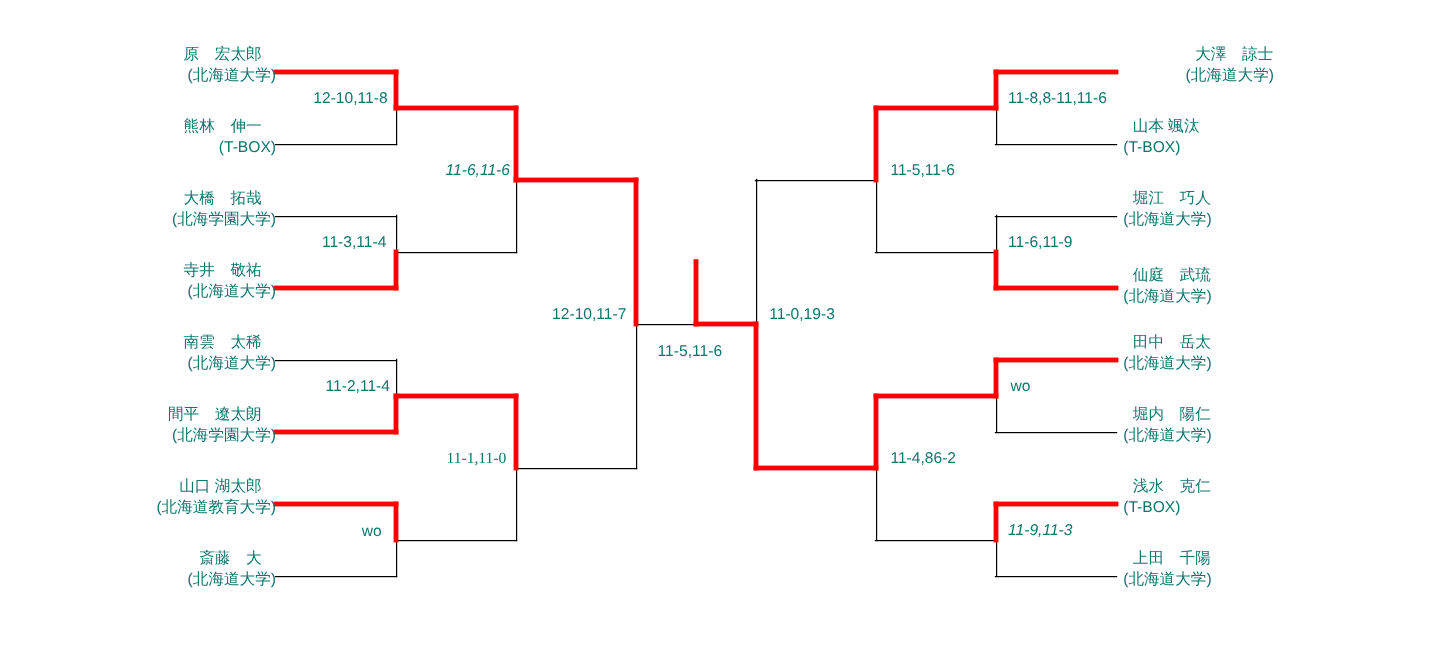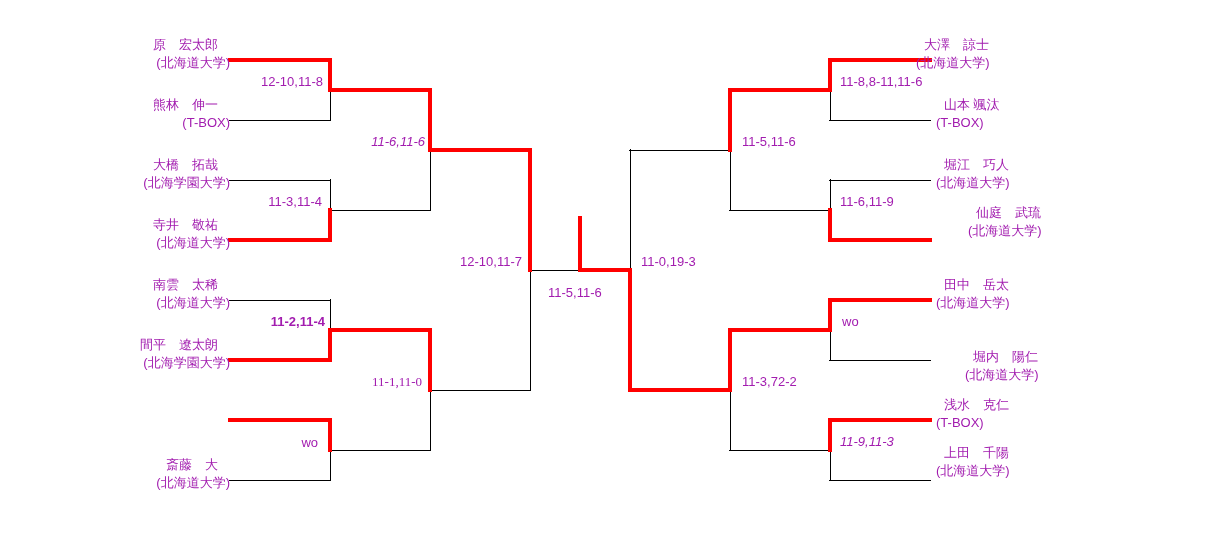--- a/index.html
+++ b/index.html
@@ -1,21 +1,21 @@
 <!DOCTYPE html>
 <html><head>
 <meta charset="utf-8">
 <style>
   html,body{margin:0;padding:0;background:#ffffff;}
   #bracket-canvas{
     position:relative;
     width:1210px;height:560px;
     background:#ffffff;
     font-family:"Liberation Sans","DejaVu Sans",sans-serif;
-    color:#a21caf;
+    color:#0f766e;
     overflow:hidden;
   }
   .seg{position:absolute;}
   .seg.black{background:#000000;}
   .seg.red{background:#ff0000;}
   .player-entry{position:absolute;width:112px;font-size:13px;line-height:18px;white-space:nowrap;}
   .player-entry.left{text-align:right;}
   .player-entry.left .player-name{padding-right:12px;}
   .player-entry.right{text-align:left;}
   .player-entry.right .player-name{padding-left:8px;}
@@ -70,62 +70,66 @@
     <div class="player-entry left" style="top: 276px; left: 118px;">
       <div class="player-name">南雲　太稀</div>
       <div class="player-club">(北海道大学)</div>
     </div>
     <div class="seg red" style="left: 228px; top: 358px; width: 104px; height: 4px;"></div>
     <div class="player-entry left" style="top: 336px; left: 118px;">
       <div class="player-name">間平　遼太朗</div>
       <div class="player-club">(北海学園大学)</div>
     </div>
     <div class="seg red" style="left: 228px; top: 418px; width: 104px; height: 4px;"></div>
+    <div class="player-entry left" style="top: 396px; left: 118px;">
+      <div class="player-name">山口 湖太郎</div>
+      <div class="player-club">(北海道教育大学)</div>
+    </div>
     <div class="seg black" style="left: 229px; top: 480px; width: 102px; height: 1px;"></div>
     <div class="player-entry left" style="top: 456px; left: 118px;">
       <div class="player-name">斎藤　大</div>
       <div class="player-club">(北海道大学)</div>
     </div>
     <div class="seg red" style="left: 828px; top: 58px; width: 104px; height: 4px;"></div>
-    <div class="player-entry right" style="top: 36px; left: 916px;">
+    <div class="player-entry right" style="top: 36px; left: 988px;">
       <div class="player-name">大澤　諒士</div>
       <div class="player-club">(北海道大学)</div>
     </div>
     <div class="seg black" style="left: 829px; top: 120px; width: 102px; height: 1px;"></div>
     <div class="player-entry right" style="top: 96px; left: 936px;">
       <div class="player-name">山本 颯汰</div>
       <div class="player-club">(T-BOX)</div>
     </div>
     <div class="seg black" style="left: 829px; top: 180px; width: 102px; height: 1px;"></div>
     <div class="player-entry right" style="top: 156px; left: 936px;">
       <div class="player-name">堀江　巧人</div>
       <div class="player-club">(北海道大学)</div>
     </div>
     <div class="seg red" style="left: 828px; top: 238px; width: 104px; height: 4px;"></div>
-    <div class="player-entry right" style="top: 204px; left: 936px; margin-left: 32px;">
+    <div class="player-entry right" style="top: 220px; left: 936px;">
       <div class="player-name">仙庭　武琉</div>
       <div class="player-club">(北海道大学)</div>
     </div>
     <div class="seg red" style="left: 828px; top: 298px; width: 104px; height: 4px;"></div>
     <div class="player-entry right" style="top: 276px; left: 936px;">
       <div class="player-name">田中　岳太</div>
       <div class="player-club">(北海道大学)</div>
     </div>
     <div class="seg black" style="left: 829px; top: 360px; width: 102px; height: 1px;"></div>
-    <div class="player-entry right" style="top: 336px; left: 965px; margin-top: 12px;">
+    <div class="player-entry right" style="top: 336px; left: 936px;">
       <div class="player-name">堀内　陽仁</div>
       <div class="player-club">(北海道大学)</div>
     </div>
     <div class="seg red" style="left: 828px; top: 418px; width: 104px; height: 4px;"></div>
     <div class="player-entry right" style="top: 396px; left: 936px;">
       <div class="player-name">浅水　克仁</div>
       <div class="player-club">(T-BOX)</div>
     </div>
     <div class="seg black" style="left: 829px; top: 480px; width: 102px; height: 1px;"></div>
-    <div class="player-entry right" style="top: 444px; left: 936px;">
+    <div class="player-entry right" style="top: 456px; left: 936px;">
       <div class="player-name">上田　千陽</div>
       <div class="player-club">(北海道大学)</div>
     </div>
     <div class="seg red" style="left: 328px; top: 58px; width: 4px; height: 34px;"></div>
     <div class="seg red" style="left: 328px; top: 88px; width: 104px; height: 4px;"></div>
     <div class="seg red" style="left: 428px; top: 88px; width: 4px; height: 64px;"></div>
     <div class="seg red" style="left: 428px; top: 148px; width: 104px; height: 4px;"></div>
     <div class="seg red" style="left: 528px; top: 148px; width: 4px; height: 124px;"></div>
     <div class="seg red" style="left: 328px; top: 208px; width: 4px; height: 34px;"></div>
     <div class="seg red" style="left: 328px; top: 328px; width: 4px; height: 34px;"></div>
@@ -139,26 +143,26 @@
     <div class="seg red" style="left: 828px; top: 298px; width: 4px; height: 34px;"></div>
     <div class="seg red" style="left: 728px; top: 328px; width: 104px; height: 4px;"></div>
     <div class="seg red" style="left: 728px; top: 328px; width: 4px; height: 64px;"></div>
     <div class="seg red" style="left: 628px; top: 388px; width: 104px; height: 4px;"></div>
     <div class="seg red" style="left: 628px; top: 268px; width: 4px; height: 124px;"></div>
     <div class="seg red" style="left: 578px; top: 268px; width: 54px; height: 4px;"></div>
     <div class="seg red" style="left: 578px; top: 216px; width: 4px; height: 56px;"></div>
     <div class="seg red" style="left: 828px; top: 418px; width: 4px; height: 34px;"></div>
     <div class="score-label" style="top: 73px; right: 887px;">12-10,11-8</div>
     <div class="score-label" style="top: 193px; right: 888px;">11-3,11-4</div>
-    <div class="score-label" style="top: 313px; right: 885px; font-weight: bold;">11-2,11-4</div>
+    <div class="score-label" style="top: 313px; right: 885px;">11-2,11-4</div>
     <div class="score-label" style="top: 434px; right: 892px;">wo</div>
     <div class="score-label" style="top: 133px; right: 785px; font-style: italic;">11-6,11-6</div>
     <div class="score-label" style="top: 373px; right: 788px; font-family: Liberation Serif, serif;">11-1,11-0</div>
     <div class="score-label" style="top: 253px; right: 688px;">12-10,11-7</div>
     <div class="score-label" style="top: 284px; left: 548px;">11-5,11-6</div>
     <div class="score-label" style="top: 253px; left: 641px;">11-0,19-3</div>
     <div class="score-label" style="top: 133px; left: 742px;">11-5,11-6</div>
-    <div class="score-label" style="top: 373px; left: 742px;">11-3,72-2</div>
+    <div class="score-label" style="top: 373px; left: 742px;">11-4,86-2</div>
     <div class="score-label" style="top: 73px; left: 840px;">11-8,8-11,11-6</div>
     <div class="score-label" style="top: 193px; left: 840px;">11-6,11-9</div>
     <div class="score-label" style="top: 313px; left: 842px;">wo</div>
     <div class="score-label" style="top: 433px; left: 840px; font-style: italic;">11-9,11-3</div>
   </div>
 
 </body></html>

